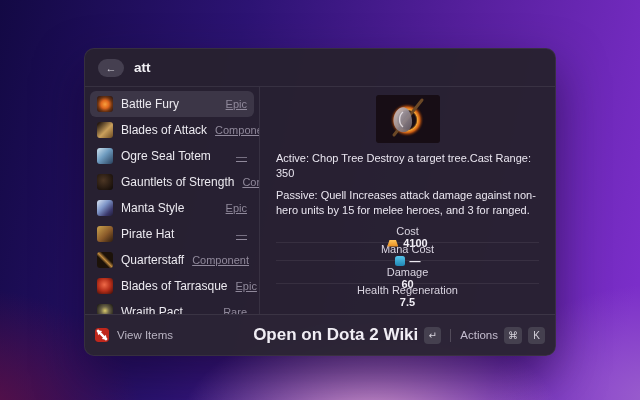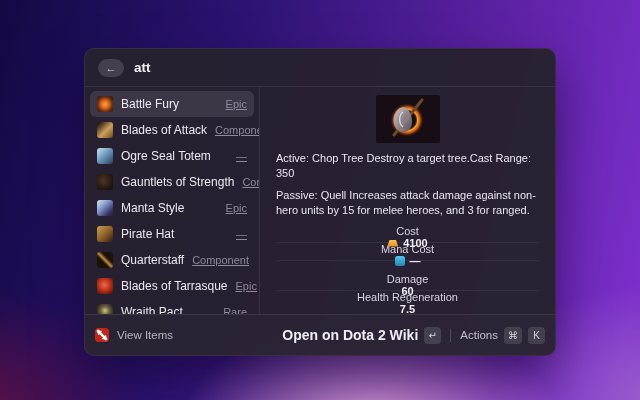--- a/index.html
+++ b/index.html
@@ -60,21 +60,21 @@
   
   .detail { flex:1 1 auto; padding:6px 16px 0; min-width:0; overflow:hidden; }
   .hero { display:block; width:64px; height:48px; margin:2px auto 8px; border-radius:2px; }
   .para { font-size:11px; line-height:15px; font-weight:500; color:#eae6f0; margin-bottom:7px; }
   .stat-row {
     height:18px; display:flex; align-items:center; justify-content:space-between;
     border-bottom:1px solid rgba(255,255,255,.07);
     flex-direction:column;
   }
   .stats-group { margin-top:2px; }
-  .stats-group + .stats-group { margin-top:12px; }
+  .stats-group + .stats-group { margin-top:5px; }
   .stats-group:last-child .stat-row:last-child { border-bottom:none; }
   .stat-label { font-size:11px; color:#d9d4e0; }
   .stat-valwrap { display:flex; align-items:center; gap:5px;text-align:right; }
   .stat-value { font-size:11px; font-weight:700; color:#f2eff6; }
   .stat-ic { display:none; }
   .stat-ic.ic-gold {
     display:inline-block; width:11px; height:7px;
     background:linear-gradient(180deg,#ffc35a,#e58a1d);
     clip-path:polygon(22% 0, 78% 0, 100% 100%, 0 100%);
   }
@@ -84,21 +84,21 @@
   }
   
   .footer {
     height:41px; flex:0 0 auto; border-top:1px solid rgba(255,255,255,.08);
     display:flex; align-items:center; padding:0 10px; gap:8px;
     background:rgba(255,255,255,.015);
   }
   .dota-logo { width:14px; height:14px; border-radius:3px; flex:0 0 auto; }
   .footer-src { font-size:11.5px; color:#b9b3c2; }
   .footer-right { margin-left:auto; display:flex; align-items:center; gap:7px; cursor:pointer; }
-  .action-label { font-size:14px; font-weight:700; color:#f0edf4;padding-left:8px; }
+  .action-label { font-size:17px; font-weight:700; color:#f0edf4;padding-left:8px; }
   .actions-label { font-size:11.5px; color:#c3bcce; }
   .key-chip {
     min-width:17px; height:17px; padding:0 4px; border-radius:4px; background:#45404f;
     color:#d6d2dc; font-size:10px; display:flex; align-items:center; justify-content:center;
   }
   .sep { width:1px; height:13px; background:rgba(255,255,255,.18); margin:0 2px; }
   .actions-group { display:flex; align-items:center; gap:6px; cursor:pointer; }
 </style>
 </head>
 <body>

